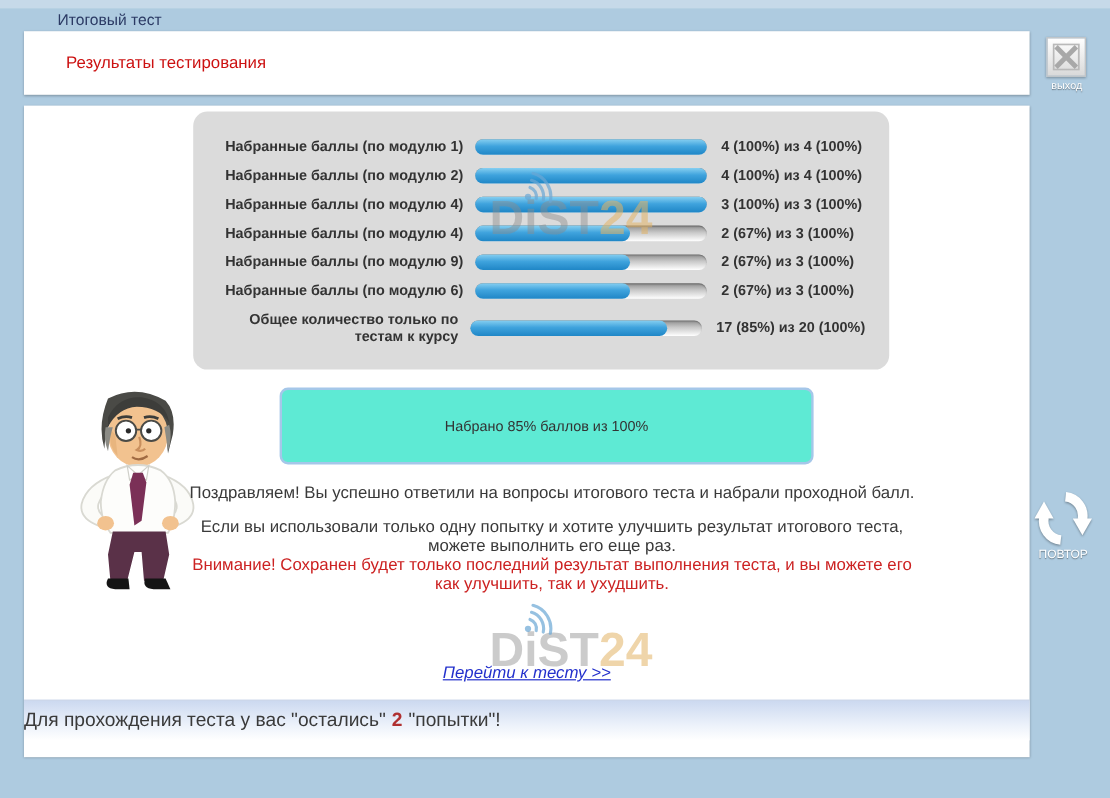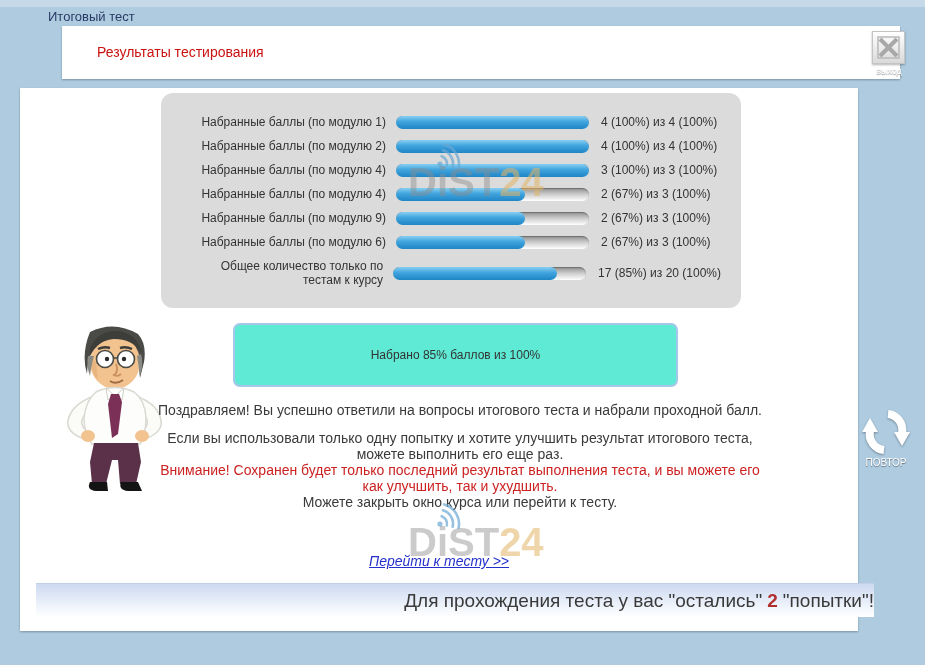--- a/index.html
+++ b/index.html
@@ -3,28 +3,28 @@
 <meta charset="utf-8">
 <style>
   * { margin:0; padding:0; box-sizing:border-box; }
   html,body { width:925px; height:665px; }
   body { font-family:"Liberation Sans","DejaVu Sans",sans-serif; }
   .screen { position:relative; width:925px; height:665px; background:#aecbe0; overflow:hidden; }
   .top-strip { position:absolute; left:0; top:0; width:925px; height:7px; background:#c6d9e9; }
   .window-title { position:absolute; left:48px; top:9px; font-size:13px; color:#2b3a64; }
 
   .header-box { position:absolute; left:20px; top:26px; width:838px; height:53px; background:#ffffff;
-                box-shadow:0 1px 2px rgba(0,0,0,.28);margin-left:42px; }
+                box-shadow:0 1px 2px rgba(0,0,0,.28); }
   .header-title { position:absolute; left:35px; top:18px; font-size:14px; color:#cc1111; }
 
   .main-box { position:absolute; left:20px; top:88px; width:838px; height:543px; background:#ffffff;
               box-shadow:0 1px 2px rgba(0,0,0,.28); }
 
   .results-panel { position:absolute; left:141px; top:5px; width:580px; height:215px;
-                   background:#dbdbdb; border-radius:12px; padding:17px 20px 0 20px; }
+                   background:#dbdbdb; border-radius:12px; padding:17px 20px 0 20px;font-weight:bold; }
   .row { display:flex; align-items:center; min-height:24px; }
   .row-label { width:205px; text-align:right; font-size:12px; color:#333; margin-right:10px; line-height:14px; }
   .track { width:193px; height:13px; border-radius:7px; flex:0 0 auto;
            background:linear-gradient(#8e8e8e,#c9c9c9 45%,#ffffff); box-shadow:inset 0 1px 1px rgba(0,0,0,.25); }
   .fill { height:13px; border-radius:7px;
           background:linear-gradient(#86cff1,#3fa3dd 45%,#1f86c6); }
   .row-value { margin-left:12px; font-size:12px; color:#333; white-space:nowrap; }
   .row.total { margin-top:5px; }
 
   .watermark { position:absolute; font-weight:bold; font-size:40px; letter-spacing:0;
@@ -43,25 +43,25 @@
 
   .messages { position:absolute; left:130px; top:314px; width:620px; text-align:center;
               font-size:14px; color:#3a3a3a; line-height:16px; }
   .messages p { margin-bottom:0;text-align:center; }
   .msg-congrats { margin-bottom:12px !important; }
   .msg-warning { color:#cc2222; }
 
   .goto-link-wrap { position:absolute; left:0; top:464px; width:838px; text-align:center; }
   .goto-link { font-size:14px; color:#2330cc; text-decoration:underline;font-style:italic; }
 
-  .footer-bar { position:absolute; left:16px; top:495px; width:838px; height:34px;
+  .footer-bar { position:absolute; left:0; top:495px; width:838px; height:34px;
                 background:linear-gradient(#ccd9f0,#eef3fb 65%,#ffffff);
                 border-top:1px solid #c2cfe6;
-                display:flex; align-items:center; justify-content:flex-end;
-                font-size:19px; color:#3a3a3a; }
+                display:flex; align-items:center; justify-content:flex-start;
+                font-size:16px; color:#3a3a3a; }
   .attempts-num { color:#b03030; font-weight:bold; margin:0 5px; }
 
   .exit-button { position:absolute; left:872px; top:31px; width:33px; height:33px; cursor:pointer;
                  background:linear-gradient(#ffffff,#d9d9d9); border:1px solid #c4c4c4;
                  box-shadow:0 1px 2px rgba(0,0,0,.3); display:flex; align-items:center; justify-content:center; }
   .exit-label { position:absolute; left:860px; top:66px; width:58px; text-align:center;
                 font-size:9px; color:#ffffff; text-shadow:0 1px 1px rgba(0,0,0,.45); }
   .repeat-button { position:absolute; left:862px; top:408px; width:48px; height:48px; cursor:pointer;
                    filter:drop-shadow(0 1px 1px rgba(0,0,0,.35)); }
   .repeat-label { position:absolute; left:856px; top:457px; width:60px; text-align:center;
@@ -213,21 +213,20 @@
       <path d="M46 121 L90 121 L93 140 L88 162 L72 162 L70 138 L64 138 L58 162 L44 162 L42 140 Z" fill="#5a3148"></path>
 
       <path d="M42 160 Q38 168 48 169 L60 169 L59 160 Z" fill="#141414"></path>
       <path d="M73 160 Q70 168 80 169 L94 169 L90 160 Z" fill="#141414"></path>
     </svg>
 
     <div class="messages">
       <p class="msg-congrats">Поздравляем! Вы успешно ответили на вопросы итогового теста и набрали проходной балл.</p>
       <p>Если вы использовали только одну попытку и хотите улучшить результат итогового теста, можете выполнить его еще раз.</p>
       <p class="msg-warning">Внимание! Сохранен будет только последний результат выполнения теста, и вы можете его как улучшить, так и ухудшить.</p>
-      <p>Можете закрыть окно курса или перейти к тесту.</p>
     </div>
 
     <div class="watermark wm2">
       <svg class="wm-arcs" width="34" height="26" viewBox="0 0 34 26">
         <g transform="rotate(12 6 21)" stroke="#6aa7d4" fill="none" stroke-width="2.6" stroke-linecap="round" opacity="0.7">
           <path d="M13 21 A8 8 0 0 0 6 13"></path>
           <path d="M19 21 A14 14 0 0 0 6 7"></path>
           <path d="M25 21 A20 20 0 0 0 6 1"></path>
         </g>
         <circle cx="6" cy="21" r="2.6" fill="#6aa7d4" opacity="0.7"></circle>

